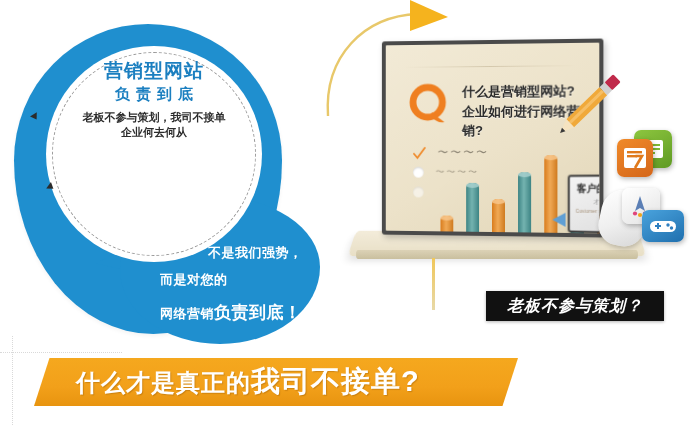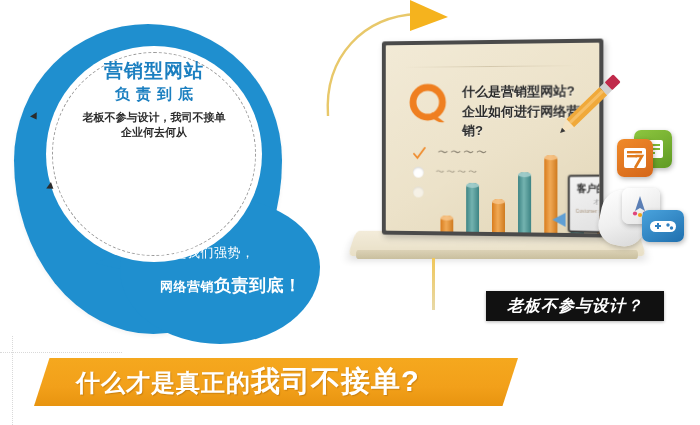--- a/index.html
+++ b/index.html
@@ -67,21 +67,21 @@
     position:absolute;width:0;height:0;
     border-left:6px solid #2b2b2b;
     border-top:4px solid transparent;
     border-bottom:4px solid transparent;
   }
   .tri.t1{left:32px;top:113px;transform:rotate(58deg);}
   .tri.t2{left:48px;top:183px;transform:rotate(36deg);}
 
   
   .blob-text{position:absolute;left:160px;top:244px;width:170px;color:#fff;}
-  .bt1{font-size:13px;font-weight:normal;letter-spacing:.5px;}
+  .bt1{font-size:13px;font-weight:bold;letter-spacing:.5px;margin-left:48px;}
   .bt2{font-size:13px;font-weight:bold;margin-top:9px;letter-spacing:.5px;}
   .bt3{font-size:13px;font-weight:bold;margin-top:12px;letter-spacing:.5px;}
   .bt3 .big{font-size:17px;}
 
   
   .arrow-svg{position:absolute;left:322px;top:-2px;}
 
   
   .board-wrap{position:absolute;left:352px;top:36px;}
   .board-frame{
@@ -229,27 +229,28 @@
     <div class="bubble-blob2"></div>
     <div class="bubble-white"></div>
     <div class="bubble-dashed"></div>
 
     <div class="tri t1"></div>
     <div class="tri t2"></div>
 
     <div class="circle-content">
       <div class="c-title">营销型网站</div>
       <div class="c-sub">负责到底</div>
-      <div class="c-line">老板不参与设计，我司不接单</div>
+      <div class="c-line">老板不参与策划，我司不接单</div>
       <div class="c-line two" style="margin-top:1px">企业何去何从</div>
     </div>
   </div>
 
   <div class="blob-text">
     <div class="bt1">不是我们强势，</div>
+    <div class="bt2">而是对您的</div>
     <div class="bt3">
       <span>网络营销</span><span class="big">负责到底！</span>
     </div>
   </div>
 
   <svg class="arrow-svg" width="180" height="120" viewBox="0 0 180 120">
     <path d="M6,118 C2,58 42,18 96,16" fill="none" stroke="#e8c86a" stroke-width="2.4"></path>
     <path d="M88,2 L126,19 L88,33 Z" fill="#f5b31e"></path>
   </svg>
 
@@ -367,21 +368,21 @@
     <svg width="28" height="18" viewBox="0 0 28 18">
       <rect x="1" y="4" width="26" height="11" rx="5.5" fill="#ffffff"></rect>
       <rect x="6" y="8" width="6" height="2" fill="#2f7fc0"></rect>
       <rect x="8" y="6" width="2" height="6" fill="#2f7fc0"></rect>
       <circle cx="19" cy="8" r="1.7" fill="#2f7fc0"></circle>
       <circle cx="22.5" cy="11" r="1.7" fill="#2f7fc0"></circle>
     </svg>
   </div>
 
   <div class="black-label">
-    <span>老板不参与设计？</span>
+    <span>老板不参与策划？</span>
   </div>
 
   <div class="banner">
     <div class="banner-text">
       <span class="a">什么才是真正的</span><span class="b">我司不接单?</span>
     </div>
   </div>
 
 </div>
 

